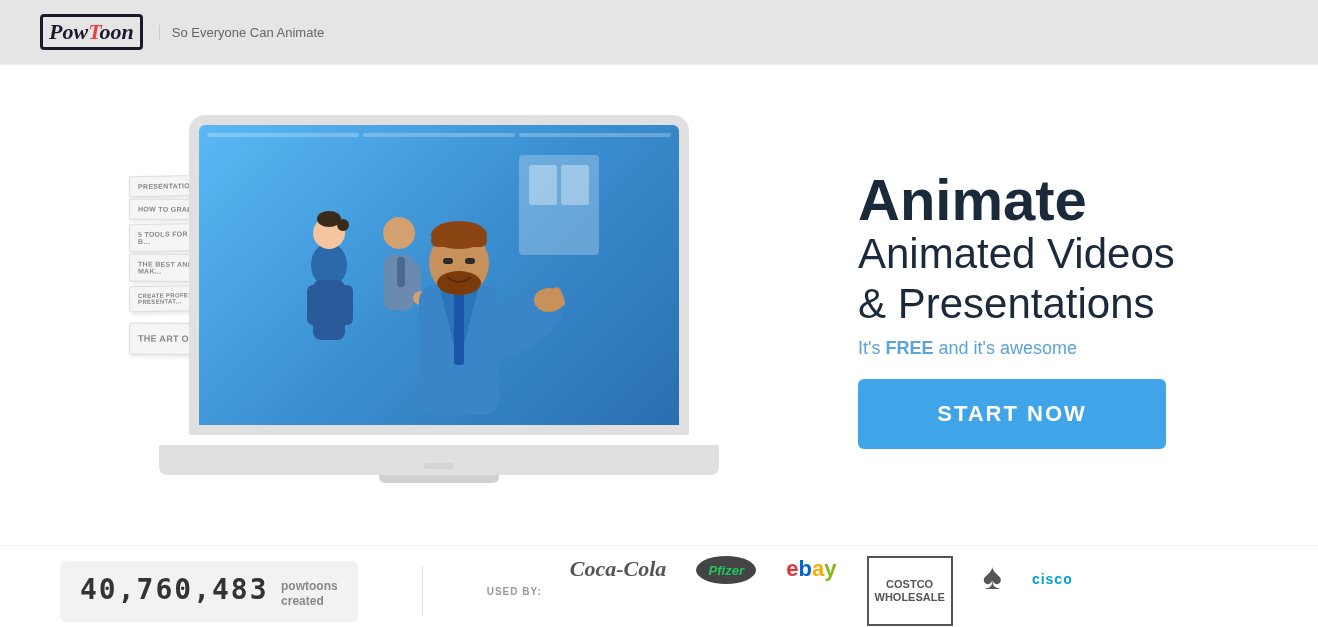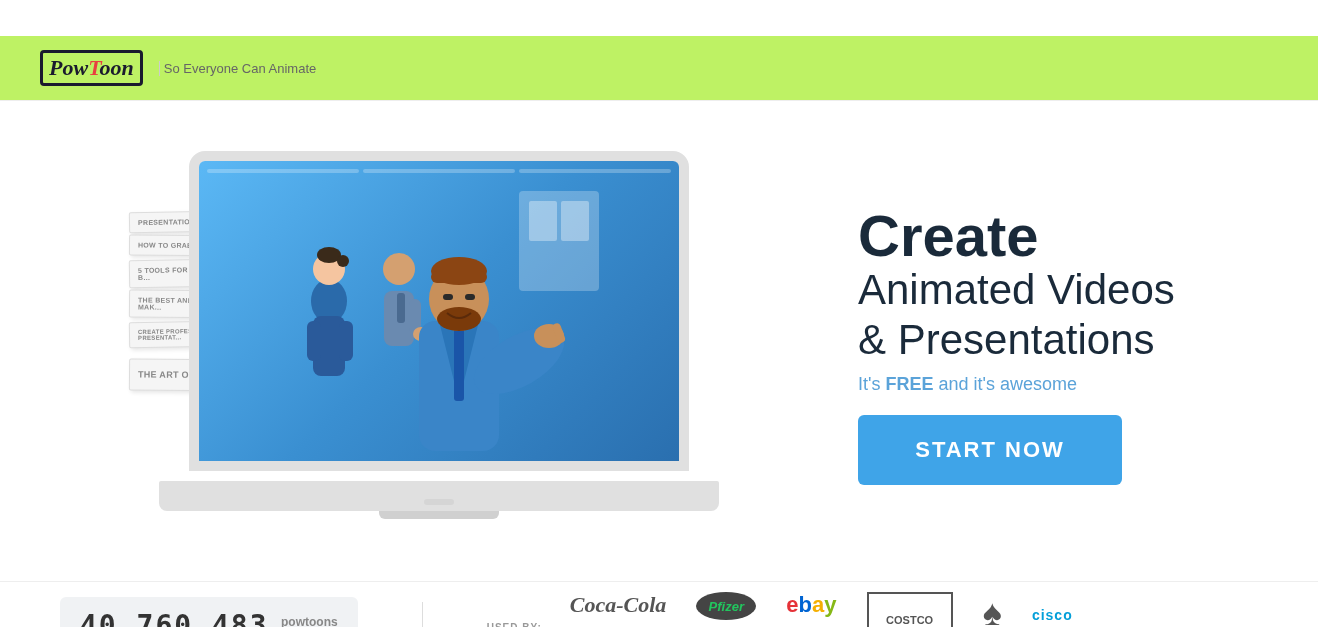--- a/index.html
+++ b/index.html
@@ -5,22 +5,21 @@
     * { margin: 0; padding: 0; box-sizing: border-box; }
     body { font-family: 'Arial', sans-serif; background: #fff; width: 1318px; overflow-x: hidden; }
 
     
     header {
       display: flex;
       align-items: center;
       justify-content: space-between;
       padding: 14px 40px;
       border-bottom: 1px solid #eee;
-      background: #bef264;
-      margin-top: 36px;
+      background: #e5e5e5;
     }
     .header-left {
       display: flex;
       align-items: center;
       gap: 12px;
     }
     .logo-bracket {
       display: inline-block;
       border: 3px solid #1a1a2e;
       border-radius: 4px;
@@ -28,21 +27,21 @@
       font-size: 22px;
       font-weight: 900;
       color: #1a1a2e;
       font-style: italic;
       font-family: Georgia, serif;
     }
     .tagline {
       font-size: 13px;
       color: #666;
       border-left: 1px solid #ccc;
-      padding-left: 4px;
+      padding-left: 12px;
       margin-left: 4px;
     }
     nav {
       display: flex;
       align-items: center;
       gap: 24px;
     }
     .nav-item {
       font-size: 13px;
       font-weight: 600;
@@ -204,21 +203,21 @@
     .start-btn {
       display: block;
       margin-top: 20px;
       background: #3fa4e8;
       color: #fff;
       font-size: 22px;
       font-weight: 800;
       letter-spacing: 2px;
       text-transform: uppercase;
       padding: 22px 0;
-      width: 264px;
+      width: 308px;
       text-align: center;
       border: none;
       border-radius: 6px;
       cursor: pointer;
       text-decoration: none;
     }
 
     
     .bottom-bar {
       display: flex;
@@ -412,21 +411,21 @@
           </svg>
         </div>
       </div>
 
       <div class="laptop-base"></div>
       <div class="laptop-notch"></div>
     </div>
   </div>
 
   <div class="hero-right">
-    <span class="hero-title-create">Create</span>
+    <span class="hero-title-create">Animate</span>
     <span class="hero-title-sub">Animated Videos<br>&amp; Presentations</span>
     <p class="hero-subtitle">
       <span>It's </span><strong>FREE</strong><span> and it's awesome</span>
     </p>
     <a class="start-btn" href="#">START NOW</a>
   </div>
 </section>
 
 <div class="bottom-bar">
   <div class="counter-box">

